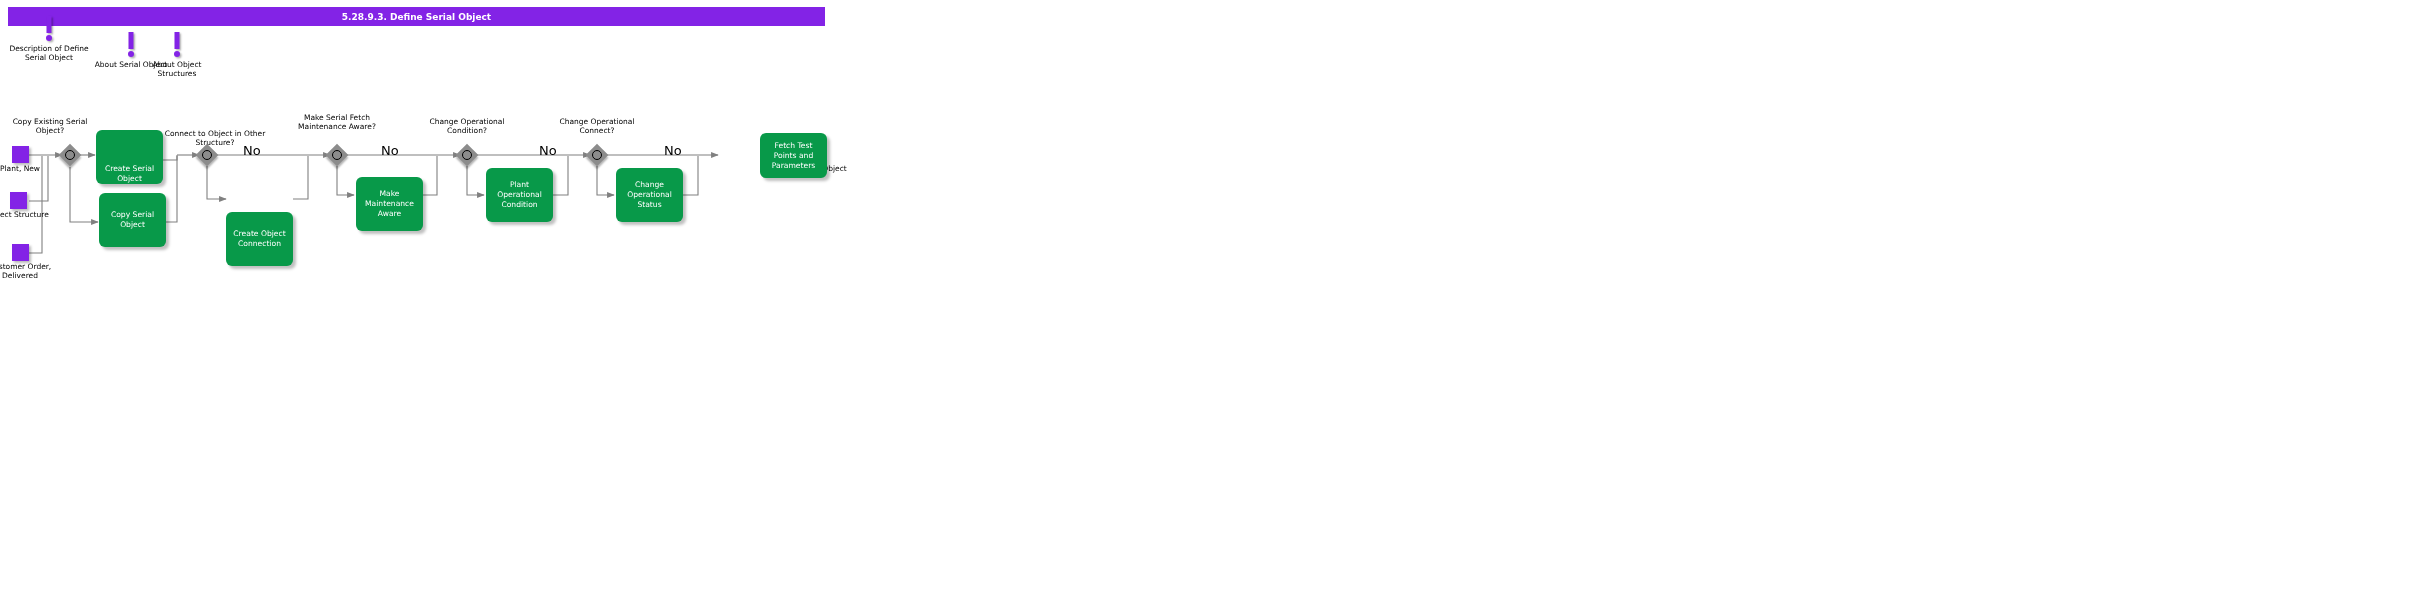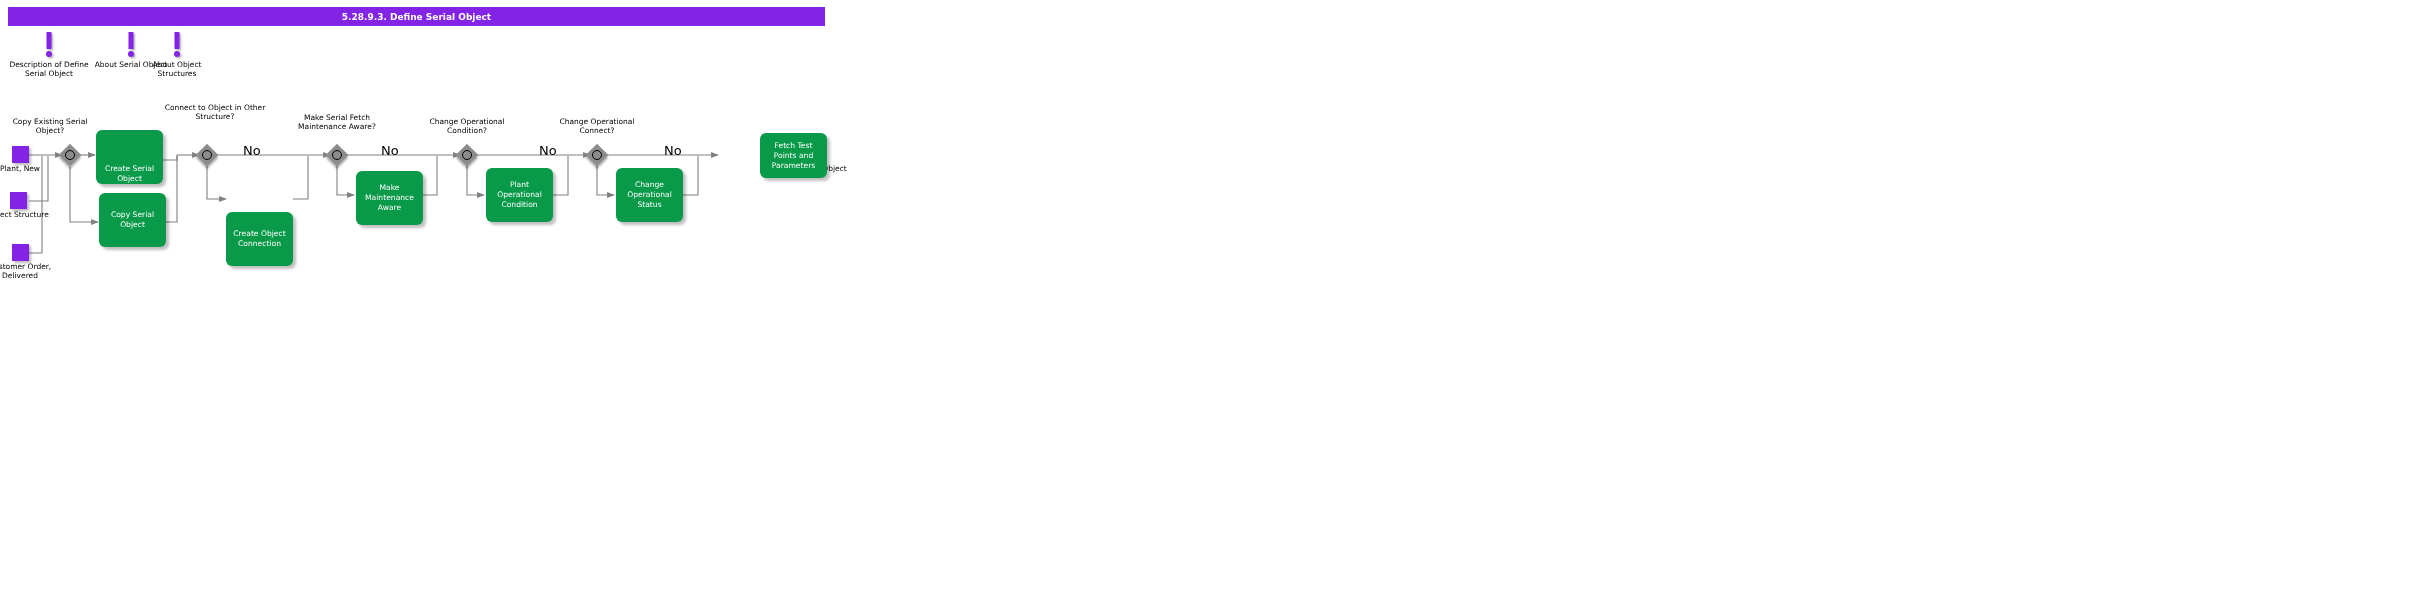--- a/index.html
+++ b/index.html
@@ -223,21 +223,21 @@
       <path d="M 597 166 L 597 195 L 614 195" marker-end="url(#arrow)"></path>
 
       <path d="M 606 155 L 718 155" marker-end="url(#arrow)"></path>
 
       <path d="M 683 195 L 698 195 L 698 156"></path>
 
       <path d="M 786 160 L 806 160" marker-end="url(#arrow)"></path>
     </g>
   </svg>
 
-  <div class="note" style="left:6px; top:32px;">
+  <div class="note" style="left:6px; top:16px;">
     <div class="note-glyph">
       <div class="bang-bar"></div>
         <div class="bang-dot"></div>
     </div>
     <div class="note-label">Description of Define Serial Object</div>
   </div>
 
   <div class="note" style="left:88px; top:32px;">
     <div class="note-glyph">
       <div class="bang-bar"></div>
@@ -274,21 +274,21 @@
     <div class="do-label">Equipment Object</div>
   </div>
 
   <div class="gw-label" style="left:-2px; top:118px;">Copy Existing Serial Object?</div>
   <div class="gateway" style="left:59px; top:144px;">
     <div class="diamond"></div>
     <div class="ring"></div>
   </div>
   <div class="flow-label" style="left:78px; top:146px;">No</div>
 
-  <div class="gw-label" style="left:156px; top:104px;margin-left:7px;">Connect to Object in Other Structure?</div>
+  <div class="gw-label" style="left:156px; top:130px;margin-left:7px;">Connect to Object in Other Structure?</div>
   <div class="gateway" style="left:196px; top:144px;">
     <div class="diamond"></div>
     <div class="ring"></div>
   </div>
   <div class="flow-label" style="left:226px; top:146px;">No</div>
 
   <div class="gw-label" style="left:285px; top:114px;">Make Serial Fetch Maintenance Aware?</div>
   <div class="gateway" style="left:326px; top:144px;">
     <div class="diamond"></div>
     <div class="ring"></div>
@@ -314,21 +314,21 @@
   </div>
 
   <div class="task" style="left:99px; top:193px; width:67px; height:54px;">
     <span>Copy Serial Object</span>
   </div>
 
   <div class="task" style="left:226px; top:172px; width:67px; height:54px;margin-top:40px;">
     <span>Create Object Connection</span>
   </div>
 
-  <div class="task" style="left:356px; top:171px; width:67px; height:54px;justify-content:center;">
+  <div class="task" style="left:356px; top:177px; width:67px; height:54px;justify-content:center;">
     <span>Make Maintenance Aware</span>
   </div>
 
   <div class="task" style="left:486px; top:168px; width:67px; height:54px;">
     <span>Plant Operational Condition</span>
   </div>
 
   <div class="task" style="left:616px; top:168px; width:67px; height:54px;">
     <span>Change Operational Status</span>
   </div>

